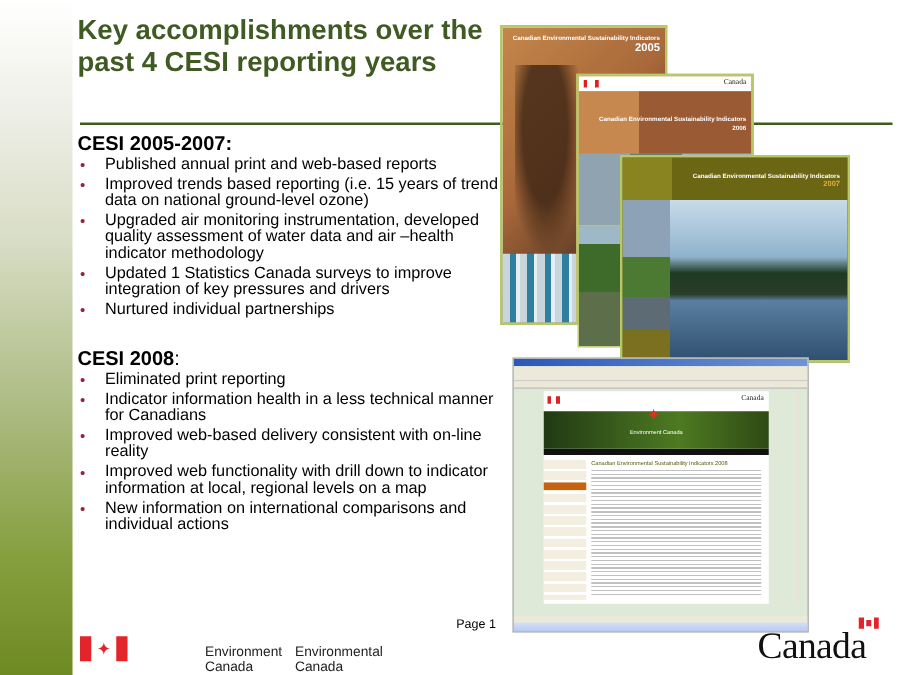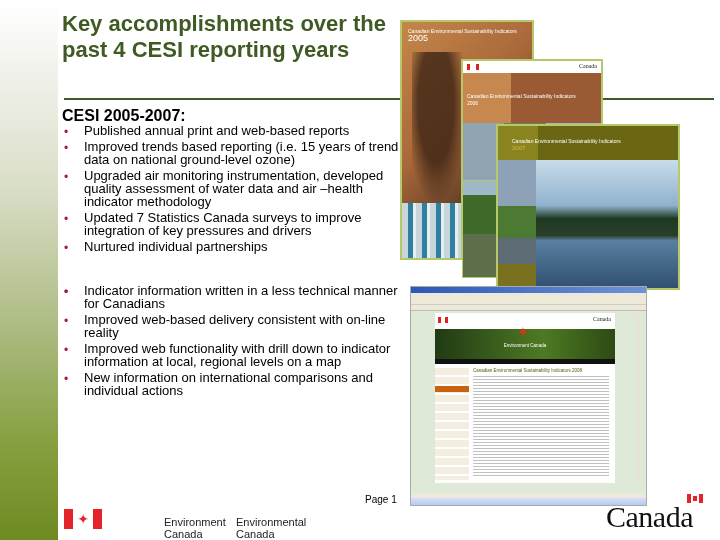--- a/index.html
+++ b/index.html
@@ -40,21 +40,21 @@
   .cover-2005 .silhouette {
     position: absolute; left: 10px; top: 30px; width: 60px; height: 170px;
     background: radial-gradient(ellipse at 40% 30%, #3c2414 0%, #3c2414 35%, transparent 60%);
     opacity: .8;
   }
   .cover-2005 .pillars {
     position: absolute; left: 0; bottom: 0; width: 100%; height: 55px;
     background: repeating-linear-gradient(to right, #c8d6dc 0 6px, #2e7fa0 6px 11px, #e7eef0 11px 14px);
   }
   .cover-title {
-    position: absolute; font-size: 5px; color: #fff; font-weight: normal; text-align: left; line-height: 7px;
+    position: absolute; font-size: 5px; color: #fff; font-weight: bold; text-align: right; line-height: 7px;
   }
   .cover-2005 .cover-title { right: 4px; top: 6px; width: 120px; }
   .cover-2005 .cover-year { font-size: 9px; }
 
   .cover-2006 {
     left: 461px; top: 59px; width: 142px; height: 200px;
     background: #d7a56b;
   }
   .cover-2006 .topstrip { position: absolute; left: 0; top: 0; width: 100%; height: 12px; background: #fff; }
   .cover-2006 .flagmini { position: absolute; left: 4px; top: 3px; width: 12px; height: 6px; background: linear-gradient(to right,#d22 0 3px,#fff 3px 9px,#d22 9px); }
@@ -124,29 +124,30 @@
 
 <h1 class="title">Key accomplishments over the past 4 CESI reporting years</h1>
 <div class="title-rule"></div>
 
 <div class="section sec1">
   <div class="section-head"><span>CESI 2005-2007:</span><span class="colon"></span></div>
   <ul class="bullets">
     <li><span class="dot">•</span><span>Published annual print and web-based reports</span></li>
     <li><span class="dot">•</span><span>Improved trends based reporting (i.e. 15 years of trend data on national ground-level ozone)</span></li>
     <li><span class="dot">•</span><span>Upgraded air monitoring instrumentation, developed quality assessment of water data and air –health indicator methodology</span></li>
-    <li><span class="dot">•</span><span>Updated 7 Statistics Canada surveys to improve integration of key pressures and drivers</span></li>
+    <li><span class="dot">•</span><span>Updated 1 Statistics Canada surveys to improve integration of key pressures and drivers</span></li>
     <li><span class="dot">•</span><span>Nurtured individual partnerships</span></li>
   </ul>
 </div>
 
 <div class="section sec2">
+  <div class="section-head"><span>CESI 2008</span><span class="colon">:</span></div>
   <ul class="bullets">
-    <li><span class="dot">•</span></li>
-    <li><span class="dot">•</span><span>Indicator information written in a less technical manner for Canadians</span></li>
+    <li><span class="dot">•</span><span>Eliminated print reporting</span></li>
+    <li><span class="dot">•</span><span>Indicator information health in a less technical manner for Canadians</span></li>
     <li><span class="dot">•</span><span>Improved web-based delivery consistent with on-line reality</span></li>
     <li><span class="dot">•</span><span>Improved web functionality with drill down to indicator information at local, regional levels on a map</span></li>
     <li><span class="dot">•</span><span>New information on international comparisons and individual actions</span></li>
   </ul>
 </div>
 
 <div class="cover cover-2005">
   <div class="silhouette"></div>
   <div class="pillars"></div>
   <div class="cover-title">

